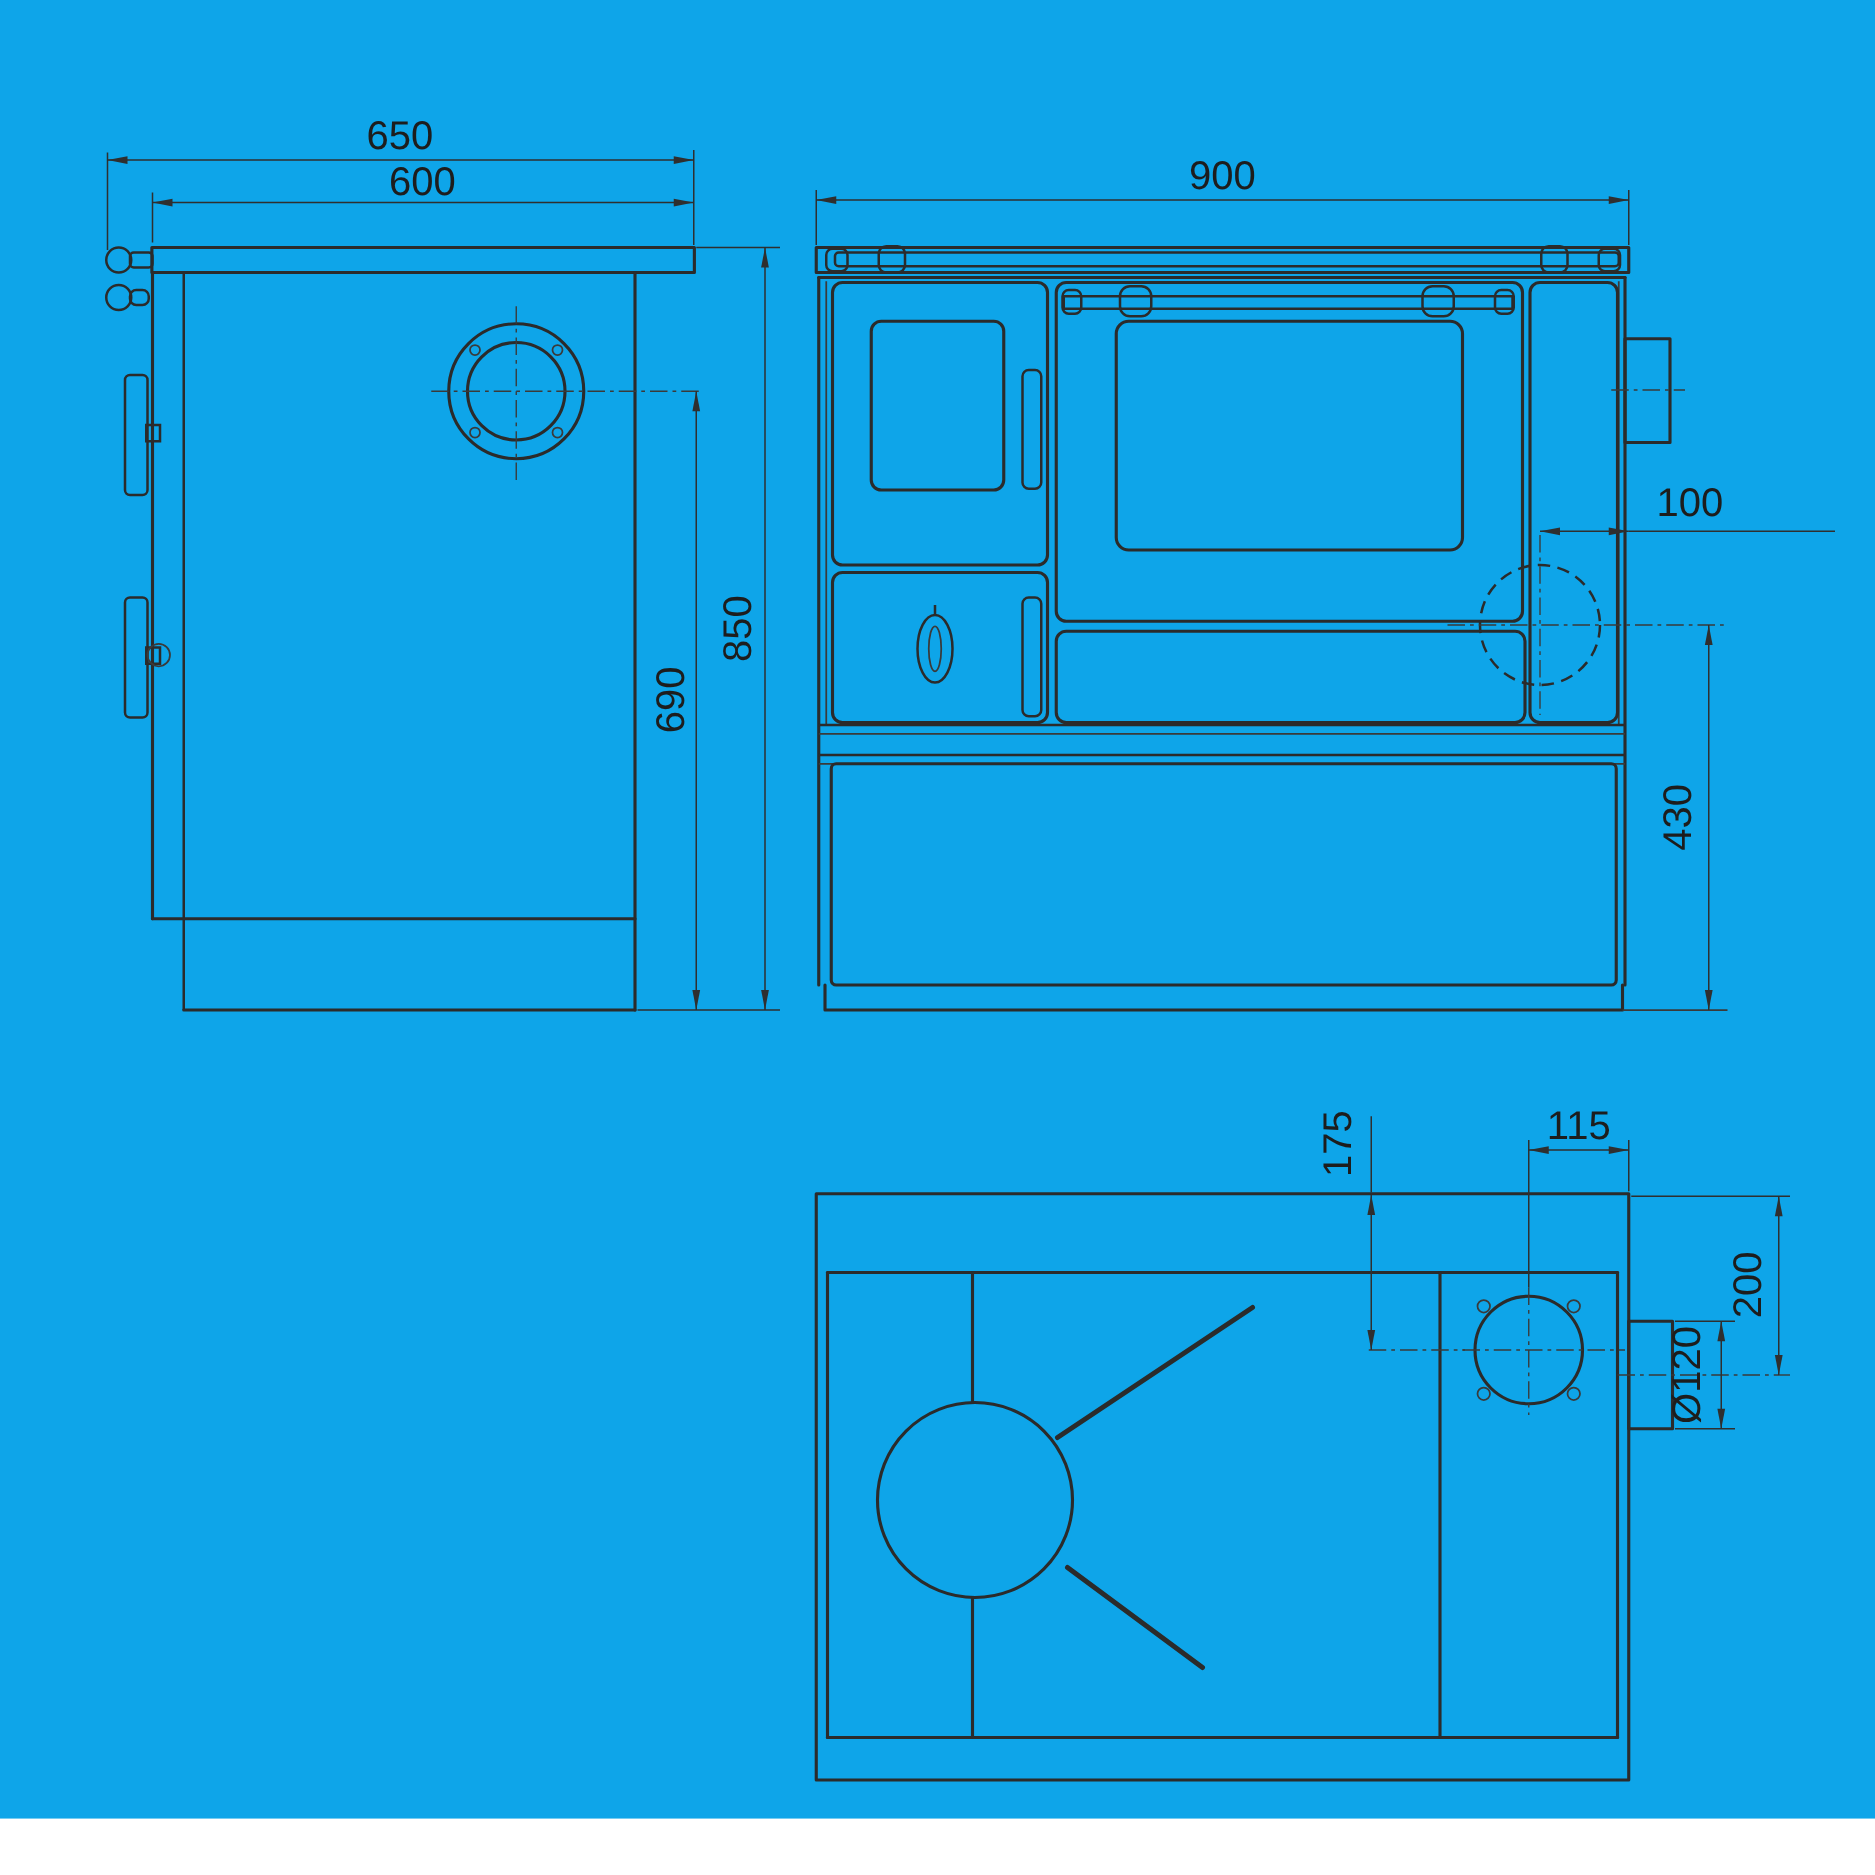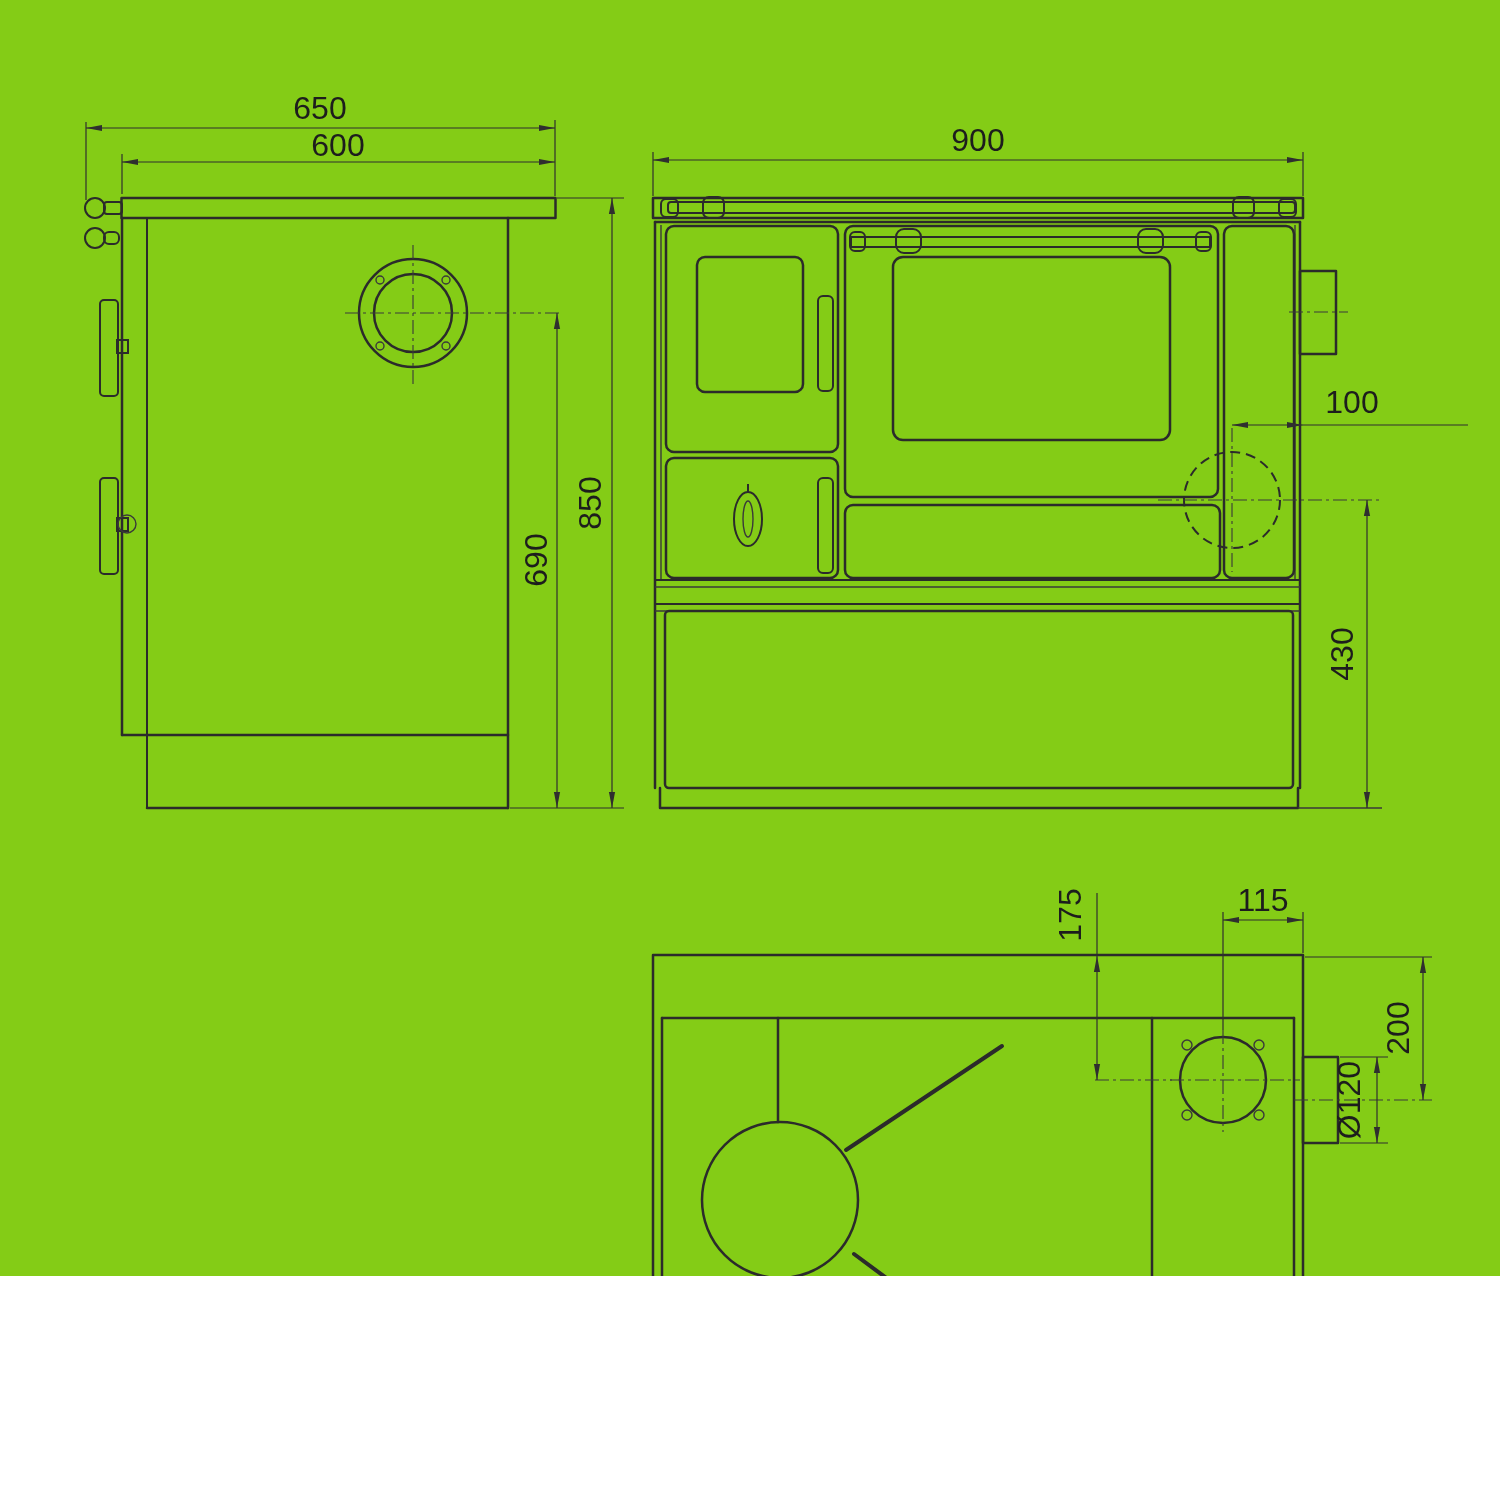--- a/index.html
+++ b/index.html
@@ -1,16 +1,16 @@
 <!DOCTYPE html>
 <html><head>
 <meta charset="utf-8">
 <style>
   html,body{margin:0;padding:0;background:#fff;}
-  .page{width:1500px;height:1276px;background:#84cc16;position:relative;overflow:hidden;}
+  .page{width:1500px;height:1455px;background:#0ea5e9;position:relative;overflow:hidden;}
   svg{display:block;}
   .main{stroke:#2b2b2b;stroke-width:2.5;fill:none;stroke-linecap:round;stroke-linejoin:round;}
   .mid{stroke:#2b2b2b;stroke-width:2;fill:none;}
   .thin{stroke:#3a3a3a;stroke-width:1.4;fill:none;}
   .dim{stroke:#2f2f2f;stroke-width:1.2;fill:none;}
   .cl{stroke:#3a3a3a;stroke-width:1.1;fill:none;stroke-dasharray:14 4 3 4;}
   .dashed{stroke:#2b2b2b;stroke-width:2;fill:none;stroke-dasharray:10 6;}
   .thick{stroke:#2b2b2b;stroke-width:4;fill:none;stroke-linecap:round;}
   text{font-family:"Liberation Sans","DejaVu Sans",sans-serif;font-size:32px;fill:#1d1d1d;}
 </style>

